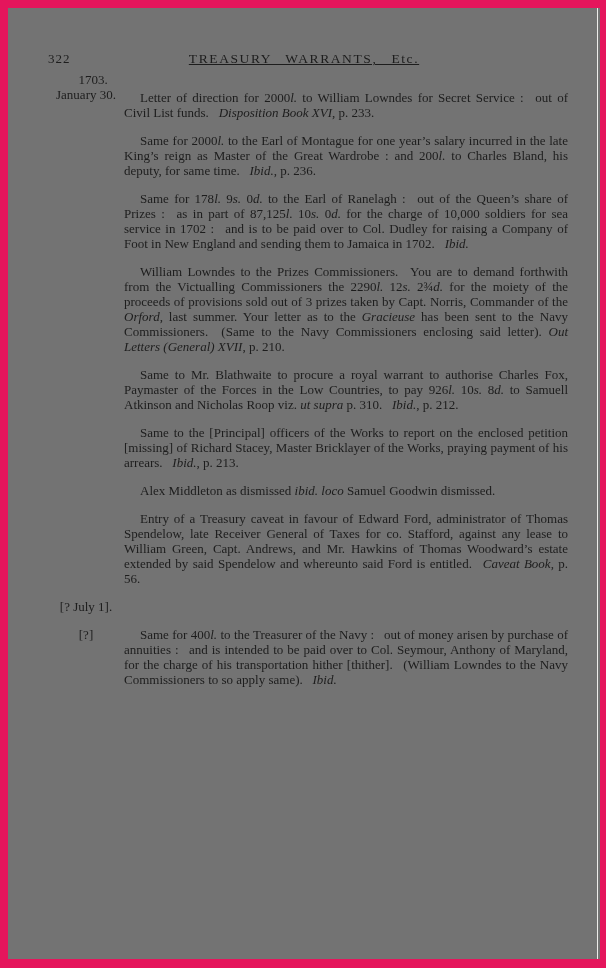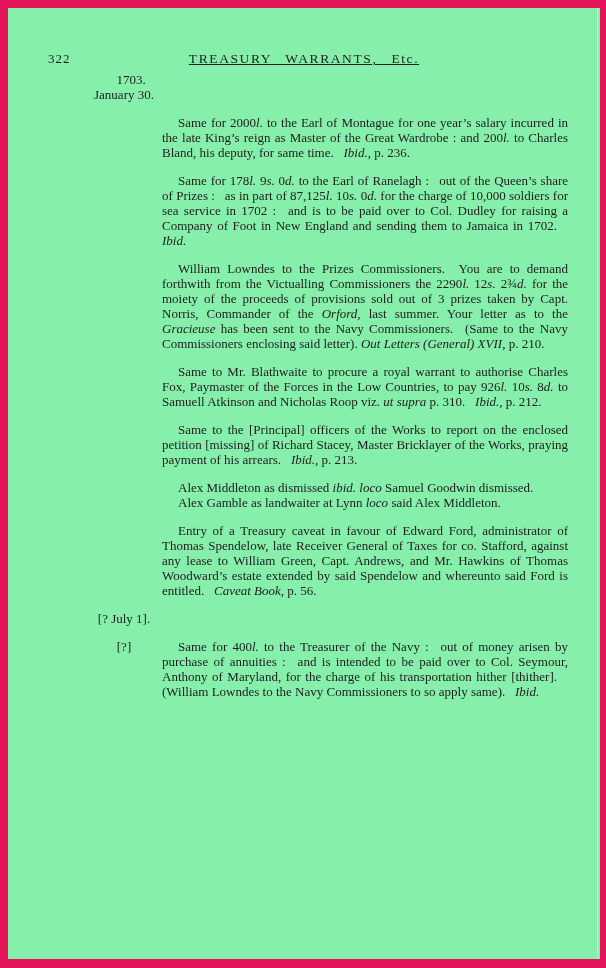--- a/index.html
+++ b/index.html
@@ -4,36 +4,36 @@
 <style>
   html,body { margin:0; padding:0; }
   body {
     width:606px; height:968px; position:relative; overflow:hidden;
     background:#e5155c;
     font-family:"Liberation Serif","DejaVu Serif",serif;
     color:#1d1d1d;
   }
   .paper {
     position:absolute; left:8px; top:8px; right:6px; bottom:9px;
-    background:#86efac;
+    background:#737373;
   }
   .paper-edge-line {
     position:absolute; right:2px; top:0; bottom:0; width:1px;
     background:#ececea;
   }
   .page-head { position:relative; margin-top:43px; height:15px; }
   .page-number {
     position:absolute; left:40px; top:0;
     font-size:13px; letter-spacing:1px;
   }
   .head-title {
     text-align:center; font-size:13.5px;
     letter-spacing:1.6px; word-spacing:9px;text-decoration:underline;
   }
-  .content { padding:0 32px 0 40px;margin-left:38px; }
+  .content { padding:0 32px 0 40px; }
   .entries { margin-top:24px; }
   .entry { display:flex; margin-top:13px; }
   .entry:first-child { margin-top:0; }
   .entry-margin {
     width:76px; flex-shrink:0; text-align:center;
     font-size:13px; line-height:15px;
   }
   .margin-line.year { margin-top:-18px; padding-left:14px; }
   .entry-body { flex:1; min-width:0; }
   .entry-body p {
@@ -52,20 +52,23 @@
     <span class="page-number">322</span>
     <div class="head-title">TREASURY WARRANTS, Etc.</div>
   </div>
 
   <div class="content">
     <div class="entries">
   <div class="entry">
     <div class="entry-margin">
             <div class="margin-line year">1703.</div>
             <div class="margin-line">January 30.</div>
+          </div>
+    <div class="entry-body">
+            <p><span>Letter of direction for 2000</span><span class="it">l.</span><span> to William Lowndes for Secret Service :  out of Civil List funds.  </span><span class="it">Disposition Book XVI</span><span>, p. 233.</span></p>
           </div>
   </div>
 
   <div class="entry">
     <div class="entry-margin"></div>
     <div class="entry-body">
             <p><span>Same for 2000</span><span class="it">l.</span><span> to the Earl of Montague for one year’s salary incurred in the late King’s reign as Master of the Great Wardrobe : and 200</span><span class="it">l.</span><span> to Charles Bland, his deputy, for same time.  </span><span class="it">Ibid.</span><span>, p. 236.</span></p>
           </div>
   </div>
 
@@ -94,21 +97,20 @@
     <div class="entry-margin"></div>
     <div class="entry-body">
             <p><span>Same to the [Principal] officers of the Works to report on the enclosed petition [missing] of Richard Stacey, Master Bricklayer of the Works, praying payment of his arrears.  </span><span class="it">Ibid.</span><span>, p. 213.</span></p>
           </div>
   </div>
 
   <div class="entry">
     <div class="entry-margin"></div>
     <div class="entry-body">
             <p><span>Alex Middleton as dismissed </span><span class="it">ibid. loco</span><span> Samuel Goodwin dismissed.</span></p>
-            <p><span>Alex Gamble as landwaiter at Lynn </span><span class="it">loco</span><span> said Alex Middleton.</span></p>
           </div>
   </div>
 
   <div class="entry">
     <div class="entry-margin"></div>
     <div class="entry-body">
             <p><span>Entry of a Treasury caveat in favour of Edward Ford, administrator of Thomas Spendelow, late Receiver General of Taxes for co. Stafford, against any lease to William Green, Capt. Andrews, and Mr. Hawkins of Thomas Woodward’s estate extended by said Spendelow and whereunto said Ford is entitled.  </span><span class="it">Caveat Book</span><span>, p. 56.</span></p>
           </div>
   </div>
 

